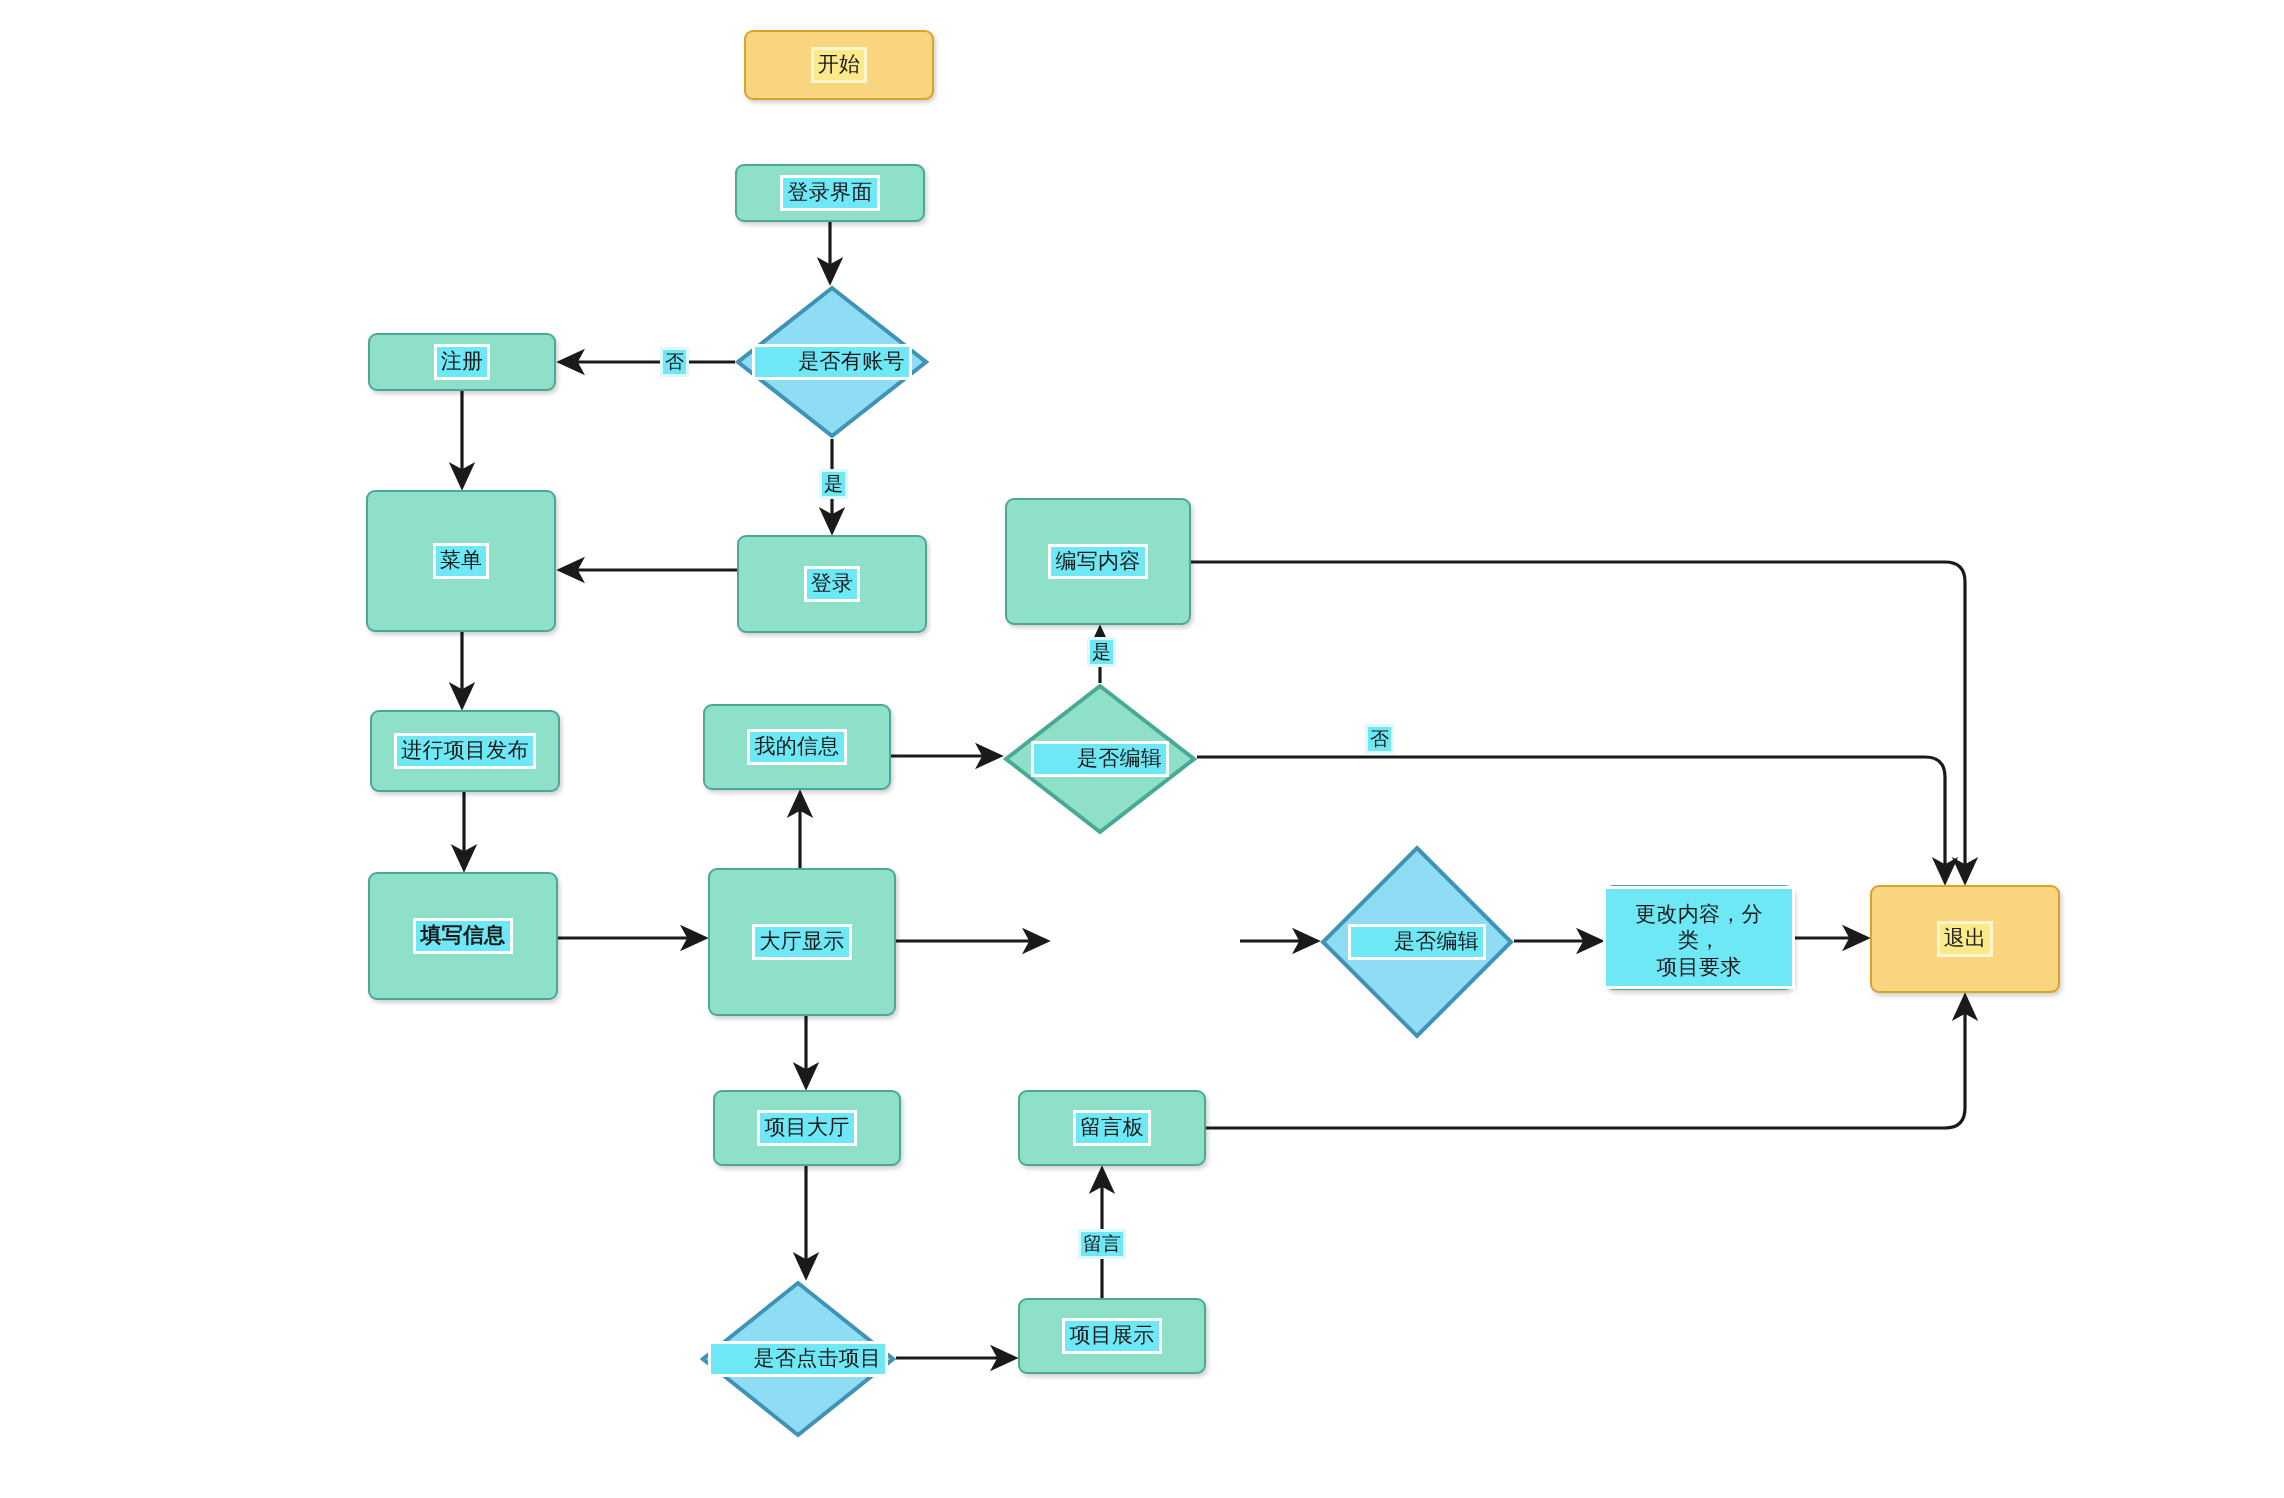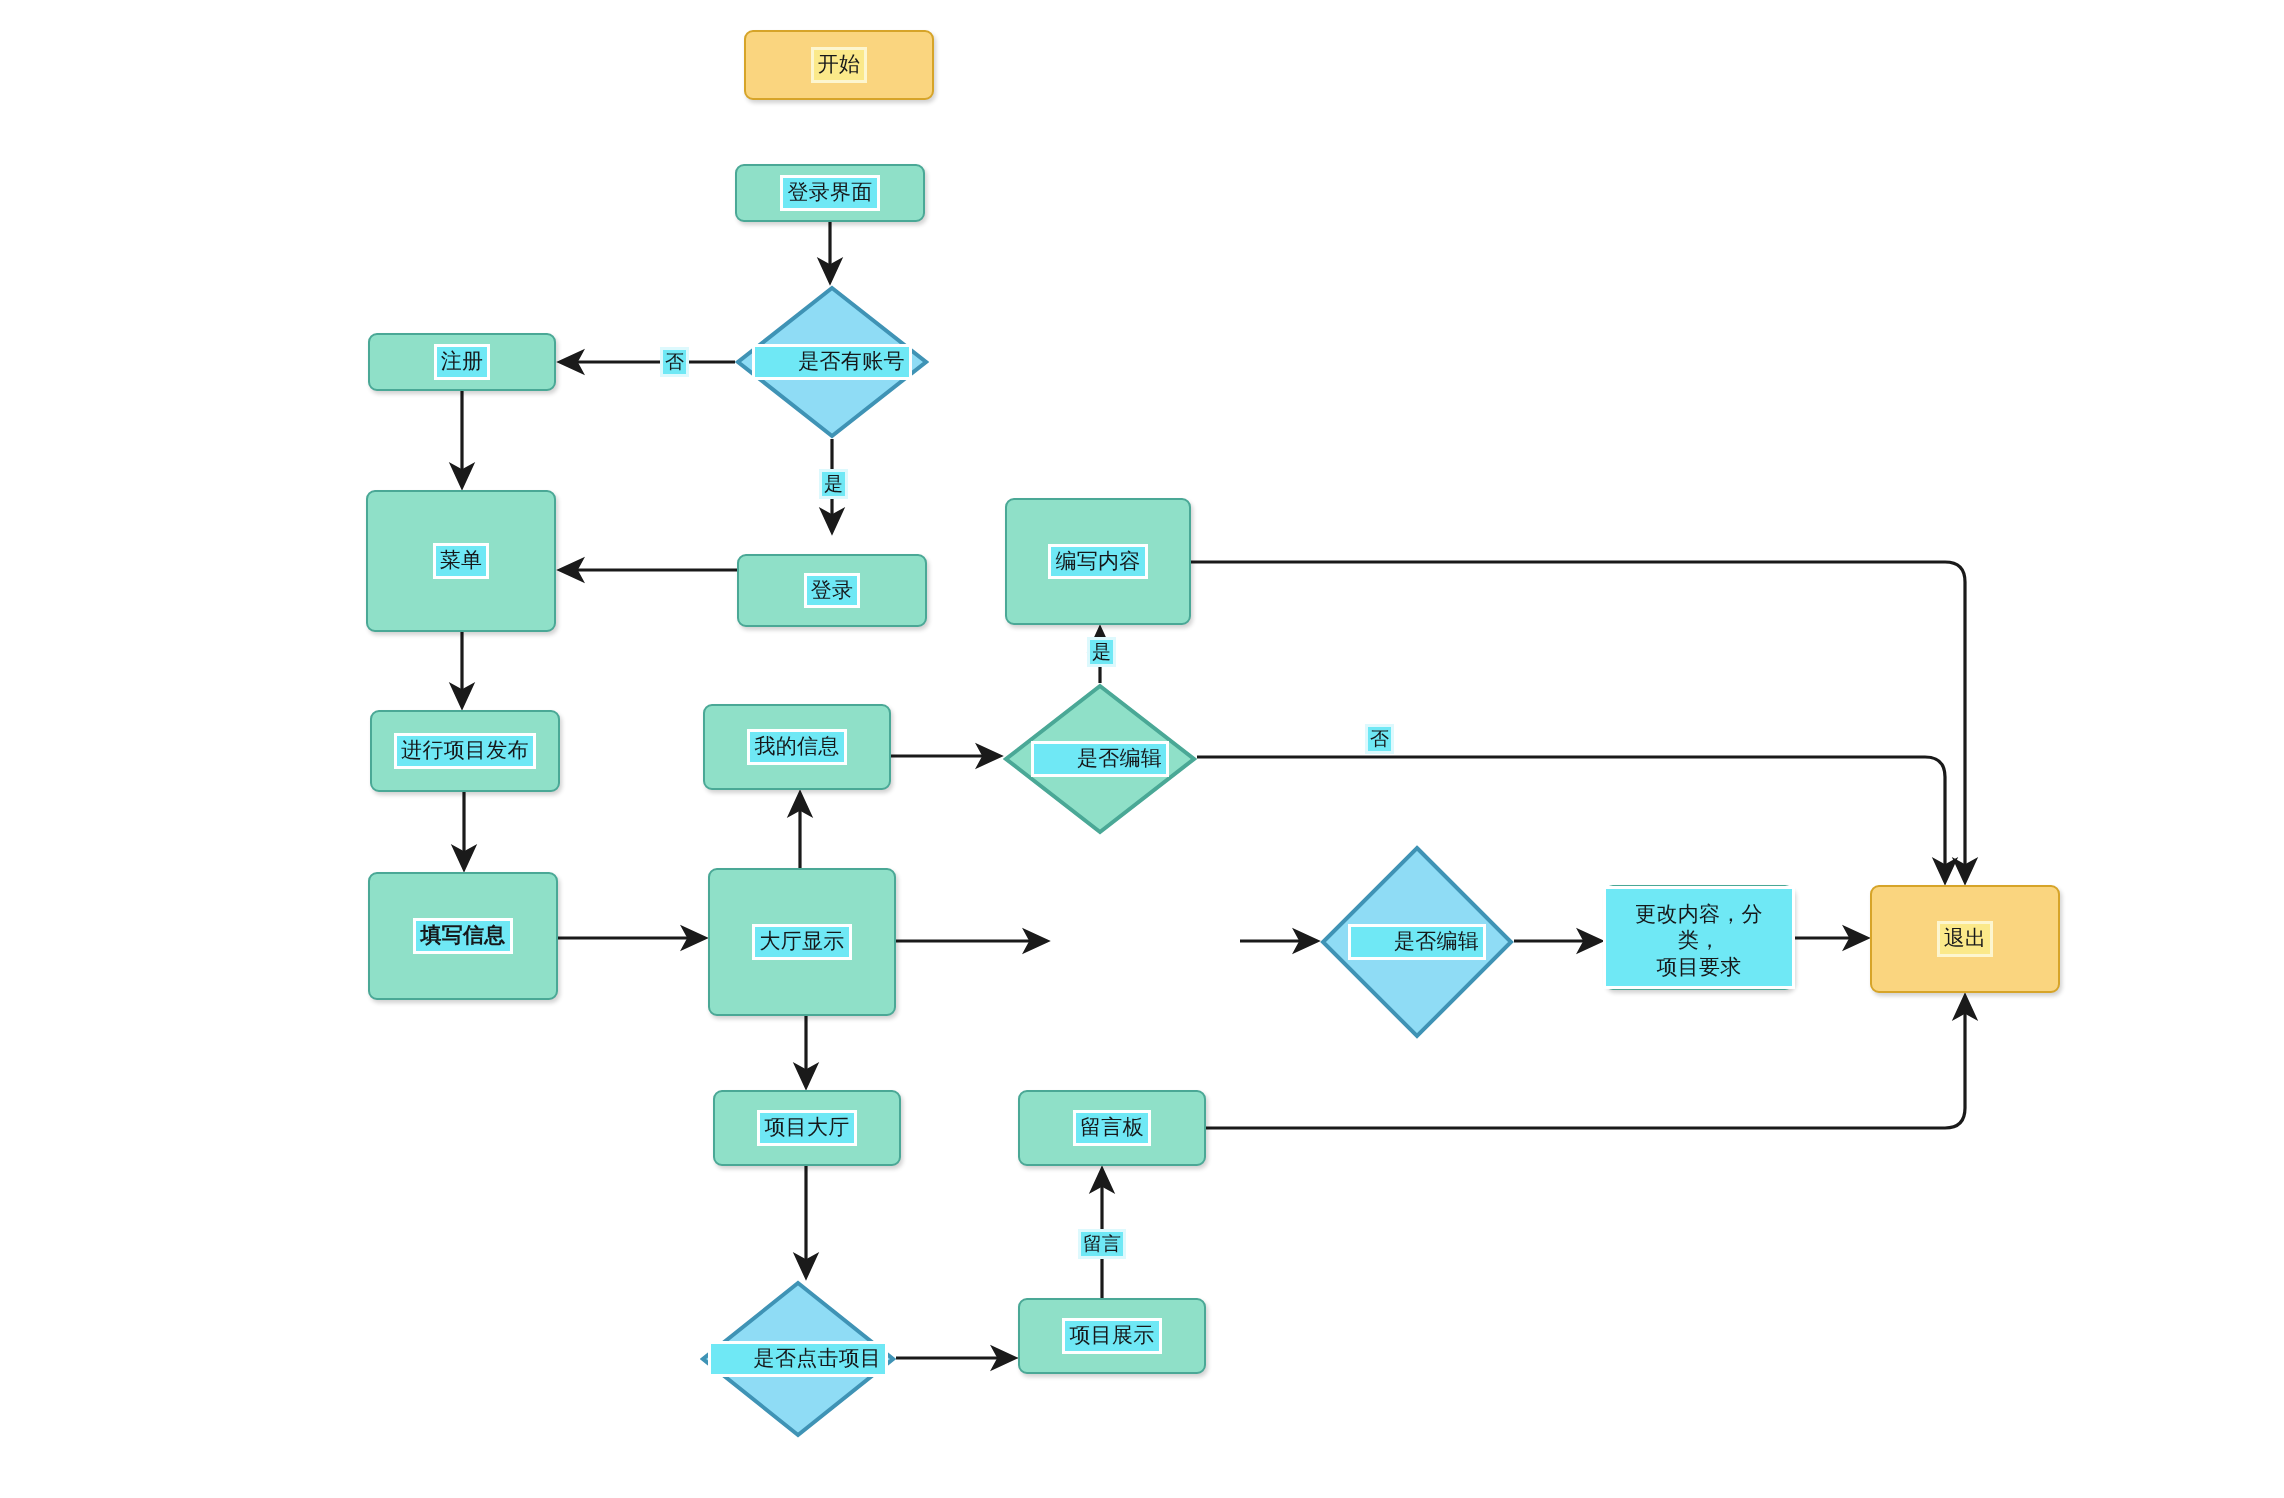--- a/index.html
+++ b/index.html
@@ -172,21 +172,21 @@
   </div>
 
   <div class="node rect" style="left:368px; top:333px; width:188px; height:58px;">
     <span class="chip cyan">注册</span>
   </div>
 
   <div class="node rect" style="left:366px; top:490px; width:190px; height:142px;text-align:center;">
     <span class="chip cyan">菜单</span>
   </div>
 
-  <div class="node rect" style="left:737px; top:554px; width:190px; height:73px;">
+  <div class="node rect" style="left:737px; top:535px; width:190px; height:98px;">
     <span class="chip cyan">登录</span>
   </div>
 
   <div class="node rect" style="left:1005px; top:498px; width:186px; height:127px;">
     <span class="chip cyan">编写内容</span>
   </div>
 
   <div class="node rect" style="left:370px; top:710px; width:190px; height:82px;">
     <span class="chip cyan">进行项目发布</span>
   </div>

